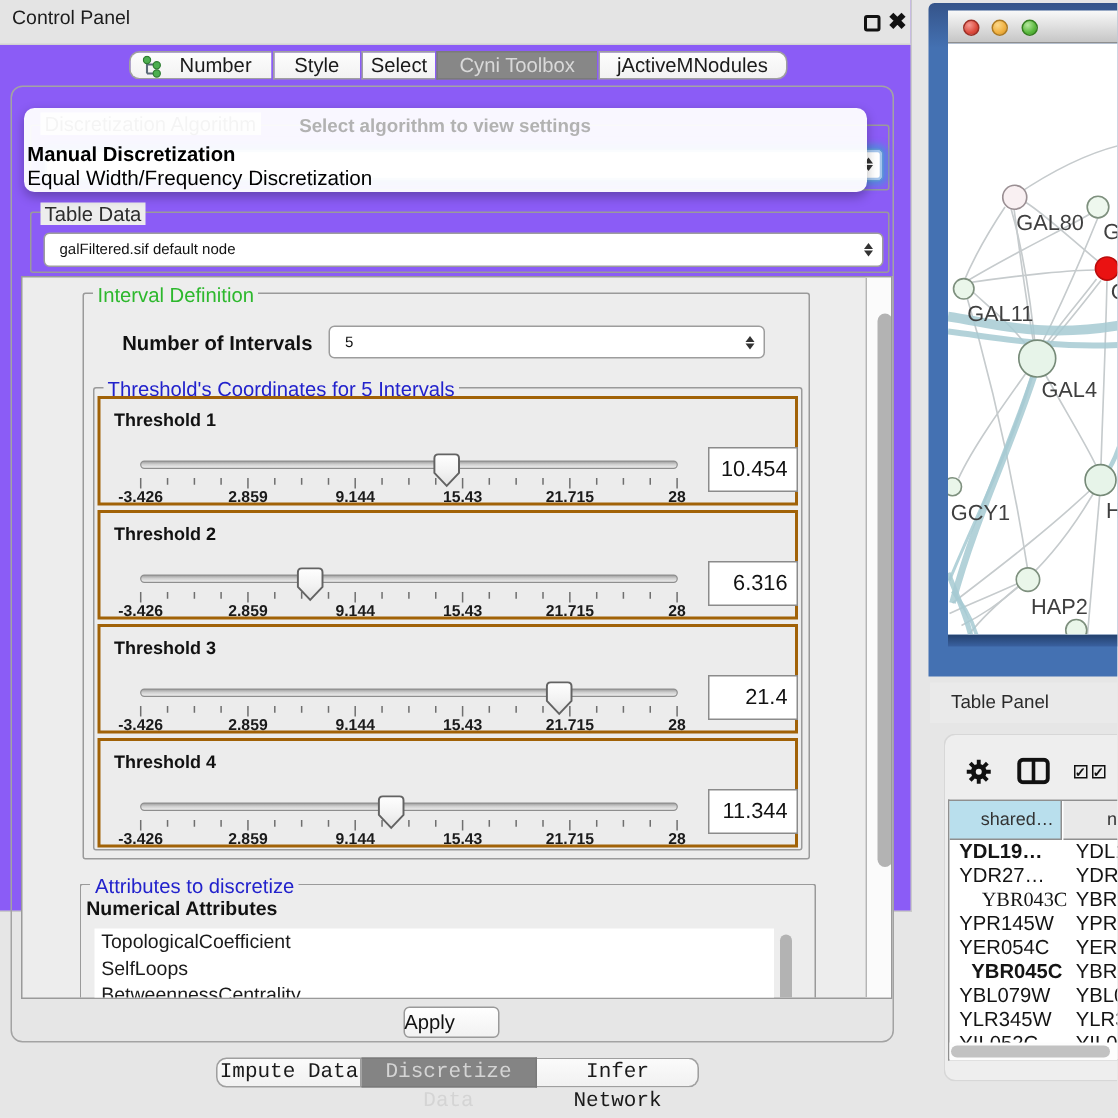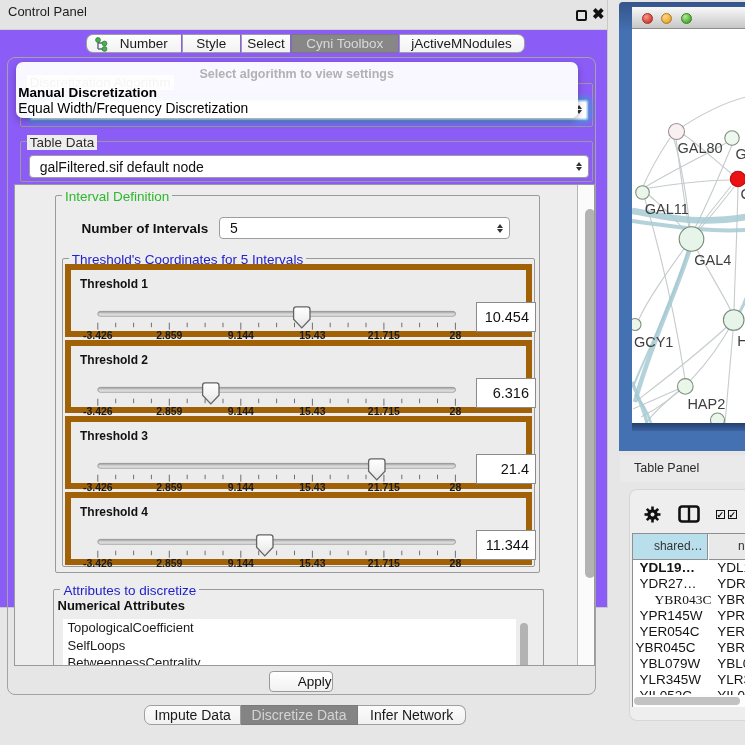--- a/index.html
+++ b/index.html
@@ -12,47 +12,47 @@
 
 .tab { position:absolute; top:34px; height:18.5px; background:linear-gradient(#fdfdfd,#f2f2f2); border:1px solid #9f9f9f; border-right:none; font-size:13.5px; color:#1a1a1a; text-align:center; line-height:17px; }
 .tab.first { border-radius:7px 0 0 7px; }
 .tab.last { border-radius:0 7px 7px 0; border-right:1px solid #9f9f9f; }
 .tab.sel { background:#878787; color:#d9d9d9; border-color:#7a7a7a; }
 
 #content { position:absolute; left:7px; top:57px; width:588.5px; height:638px; border:1px solid #a3a3a3; border-radius:8px; }
 .group { position:absolute; border:1px solid #9a9a9a; border-radius:2px;text-decoration:underline; }
 .gtitle { position:absolute; top:-7px; left:6px; background:#ededed; padding:0 3px; font-size:13.5px; color:#2c2c2c; white-space:nowrap; }
 
-.combo { position:absolute; background:#fff; border:1px solid #9d9d9d; border-radius:4px; font-size:14px; color:#111; }
+.combo { position:absolute; background:#fff; border:1px solid #9d9d9d; border-radius:4px; font-size:10px; color:#111; }
 .combo .ar { position:absolute; right:6px; top:0; height:100%; display:flex; flex-direction:column; justify-content:center; gap:1px; }
 .combo .ar i { width:0; height:0; border-left:3.5px solid transparent; border-right:3.5px solid transparent; display:block; }
 .combo .ar i.up { border-bottom:4.5px solid #333; }
 .combo .ar i.dn { border-top:4.5px solid #333; }
 
 #spane { position:absolute; left:13.5px; top:184px; width:581px; height:482px; border:1px solid #9a9a9a; background:#ededed; overflow:hidden; }
 #vsb { position:absolute; left:562px; top:0; width:19px; height:480px; background:#fbfbfb; border-left:1px solid #b5b5b5; }
 #vsb .th { position:absolute; left:7.5px; top:24px; width:9.5px; height:369px; background:#b3b3b3; border-radius:5px; }
 
-.tbox { position:absolute; left:50.5px; width:467px; height:73px; border:6px solid #a16207; background:#ececec; }
+.tbox { position:absolute; left:50.5px; width:467px; height:73px; border:2px solid #a16207; background:#ececec; }
 .tbox .tlabel { position:absolute; left:9px; top:7px; font-size:12px; font-weight:bold; color:#111; }
 .sld { position:absolute; left:0; top:0; }
 .vbox { position:absolute; left:405px; top:32px; width:60px; height:30px; background:#fff; border:1px solid #8b8b8b; font-size:14.5px; color:#111; text-align:right; padding-right:6px; line-height:28px; }
 
 #attrlist { position:absolute; left:48px; top:434px; width:453px; height:60px; background:#fff; }
 #attrlist div { font-size:13px; color:#1a1a1a; padding-left:5px; height:17.5px; line-height:17.5px; }
 #alsb { position:absolute; left:505px; top:438px; width:8px; height:56px; background:#b3b3b3; border-radius:4px; }
 
-#apply { position:absolute; left:268.5px; top:670.5px; width:64px; height:21.5px; background:linear-gradient(#ffffff,#f1f1f1); border:1px solid #9a9a9a; border-radius:4px; font-size:13.5px; text-align:right; line-height:19px; color:#111; }
-
-.btab { position:absolute; top:704.5px; height:20.5px; background:linear-gradient(#fbfbfb,#f1f1f1); border:1px solid #9f9f9f; border-left:none; font-size:14px; color:#1a1a1a; text-align:center; line-height:19px; }
+#apply { position:absolute; left:268.5px; top:670.5px; width:64px; height:21.5px; background:linear-gradient(#ffffff,#f1f1f1); border:1px solid #9a9a9a; border-radius:4px; font-size:13.5px; text-align:left; line-height:19px; color:#111; }
+
+.btab { position:absolute; top:704.5px; height:20.5px; background:linear-gradient(#fbfbfb,#f1f1f1); border:1px solid #9f9f9f; border-left:none; font-size:14px; color:#1a1a1a; text-align:center; line-height:19px;font-family:Liberation Mono, monospace; }
 .btab.first { border-radius:7px 0 0 7px; border-left:1px solid #9f9f9f; }
 .btab.last { border-radius:0 7px 7px 0; }
 .btab.sel { background:#848484; color:#d4d4d4; border-color:#7a7a7a; }
 
-#popup { position:absolute; left:15.7px; top:62px; width:562px; height:55.5px; background:rgba(255,255,255,0.95); border-radius:7px; box-shadow:0 3px 7px rgba(0,0,0,0.28); }
+#popup { position:absolute; left:15.7px; top:72px; width:562px; height:55.5px; background:rgba(255,255,255,0.95); border-radius:7px; box-shadow:0 3px 7px rgba(0,0,0,0.28); }
 #popup .it1 { position:absolute; top:5px; width:100%; text-align:center; font-size:12.5px; font-weight:bold; color:#b2b2b2; }
 #popup .it2 { position:absolute; top:22.5px; left:2.5px; font-size:13.5px; font-weight:bold; color:#000; }
 #popup .it3 { position:absolute; top:39px; left:2.5px; font-size:13.8px; color:#000; }
 
 #netwin { position:absolute; left:618.5px; top:1.5px; width:126.5px; height:449px; background:linear-gradient(#35548a,#4471b2 30px); border-radius:4px 0 0 0; }
 #nettitle { position:absolute; left:13px; top:5.5px; width:113.5px; height:21.5px; background:linear-gradient(#f9f9f9,#c6c6c6); border-bottom:1px solid #8e8e8e; }
 .tl { position:absolute; top:5.5px; width:11px; height:11px; border-radius:50%; }
 #netcanvas { position:absolute; left:13px; top:27px; width:113.5px; height:394px; background:#fff; overflow:hidden; }
 
 #tpbar { position:absolute; left:619.5px; top:454.5px; width:125.5px; height:27px; background:#eaeaea;text-decoration:underline; }
@@ -438,21 +438,21 @@
   <div class="trow" style="left:8px;top:0.0px;font-weight:bold;">YDL19…</div>
     <div class="trow" style="left:85.7px;top:0.0px;">YDL1</div>
   <div class="trow" style="left:8px;top:16.1px;">YDR27…</div>
     <div class="trow" style="left:85.7px;top:16.1px;">YDR2</div>
   <div class="trow" style="left:23px;top:32.2px;font-family:Liberation Serif, serif;">YBR043C</div>
     <div class="trow" style="left:85.7px;top:32.2px;">YBR0</div>
   <div class="trow" style="left:8px;top:48.3px;">YPR145W</div>
     <div class="trow" style="left:85.7px;top:48.3px;">YPR1</div>
   <div class="trow" style="left:8px;top:64.4px;">YER054C</div>
     <div class="trow" style="left:85.7px;top:64.4px;">YER0</div>
-  <div class="trow" style="left:4px;top:80.5px;">YBR045C</div>
+  <div class="trow" style="left:16px;top:80.5px;font-weight:bold;">YBR045C</div>
     <div class="trow" style="left:85.7px;top:80.5px;">YBR0</div>
   <div class="trow" style="left:8px;top:96.6px;">YBL079W</div>
     <div class="trow" style="left:85.7px;top:96.6px;">YBL0</div>
   <div class="trow" style="left:8px;top:112.7px;">YLR345W</div>
     <div class="trow" style="left:85.7px;top:112.7px;">YLR3</div>
   <div class="trow" style="left:8px;top:128.8px;">YIL052C</div>
     <div class="trow" style="left:85.7px;top:128.8px;">YIL0</div>
 </div>
 <div style="position:absolute;left:632.5px;top:694.6px;width:112.5px;height:12px;background:#fdfdfd;"></div>
 <div id="hsb"></div>

